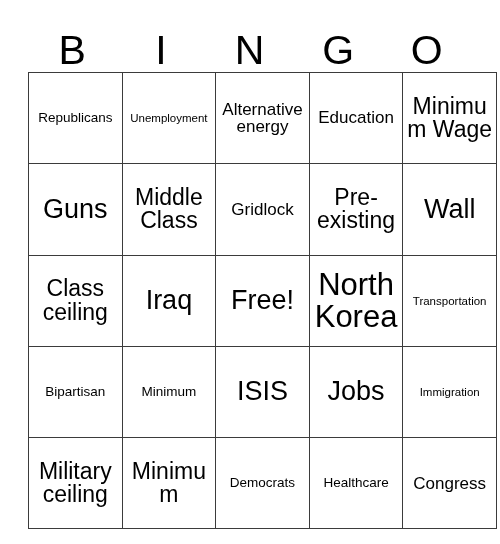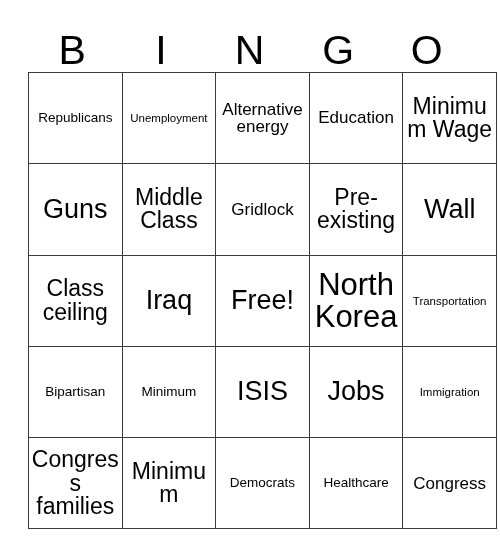--- a/index.html
+++ b/index.html
@@ -158,21 +158,21 @@
           </td>
         <td>
             <span class="cell-text fs-xxl">Jobs</span>
           </td>
         <td>
             <span class="cell-text fs-xs">Immigration</span>
           </td>
       </tr>
       <tr>
         <td>
-            <span class="cell-text fs-l">Congress families</span>
+            <span class="cell-text fs-l">Military ceiling</span>
           </td>
         <td>
             <span class="cell-text fs-l">Minimum</span>
           </td>
         <td>
             <span class="cell-text fs-s">Democrats</span>
           </td>
         <td>
             <span class="cell-text fs-s">Healthcare</span>
           </td>

